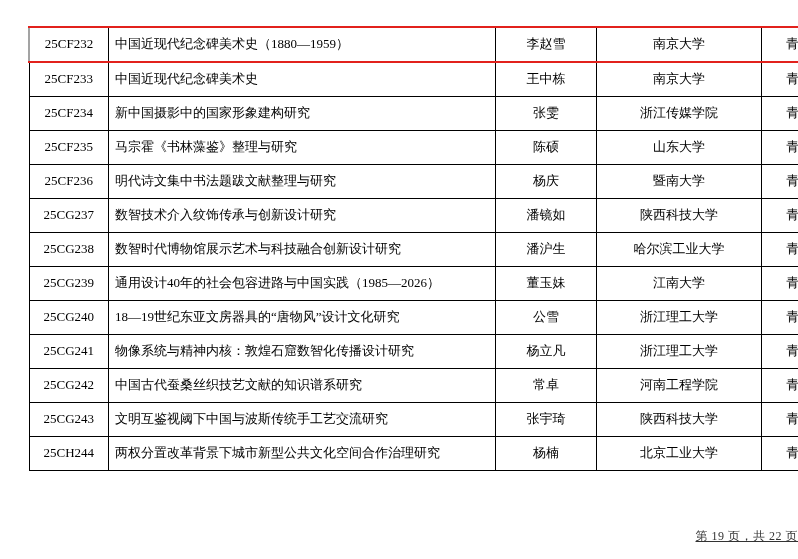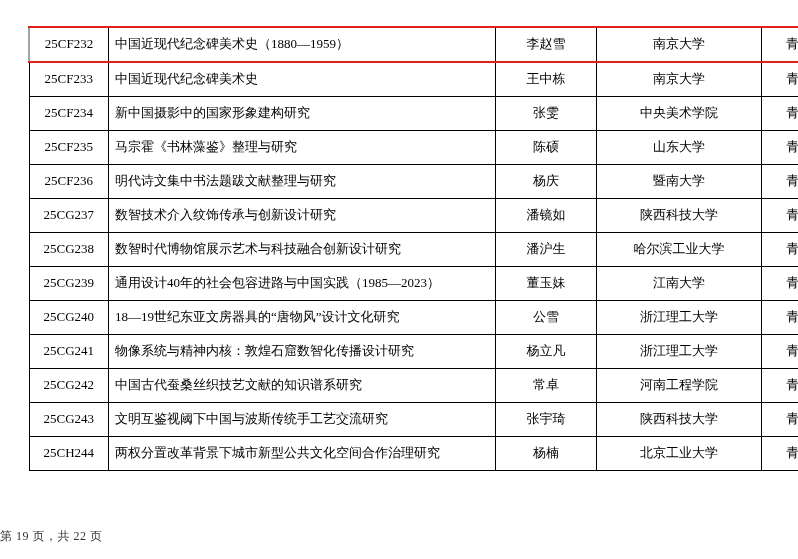--- a/index.html
+++ b/index.html
@@ -48,24 +48,25 @@
     border-bottom: 2px solid #e2211c;
   }
   tr.highlight td:first-child { border-left: 2px solid #a3a3a3; }
   tr.highlight td:last-child  { border-right: 2px solid #e2211c; }
 
   .footer {
     position: absolute;
     left: 0;
     right: 0;
     bottom: 14px;
-    text-align: left;
+    text-align: right;
     font-size: 12px;
     color: #333333;
     letter-spacing: 0.5px;
+    text-decoration: underline;
   }
 </style>
 </head>
 <body>
 
 <div class="page">
   <table class="grant-table">
     <tbody>
         <tr class="highlight">
           <td class="col-code">25CF232</td>
@@ -78,21 +79,21 @@
           <td class="col-code">25CF233</td>
           <td class="col-title">中国近现代纪念碑美术史</td>
           <td class="col-person">王中栋</td>
           <td class="col-org">南京大学</td>
           <td class="col-cat">青年</td>
         </tr>
         <tr>
           <td class="col-code">25CF234</td>
           <td class="col-title">新中国摄影中的国家形象建构研究</td>
           <td class="col-person">张雯</td>
-          <td class="col-org">中央美术学院</td>
+          <td class="col-org">浙江传媒学院</td>
           <td class="col-cat">青年</td>
         </tr>
         <tr>
           <td class="col-code">25CF235</td>
           <td class="col-title">马宗霍《书林藻鉴》整理与研究</td>
           <td class="col-person">陈硕</td>
           <td class="col-org">山东大学</td>
           <td class="col-cat">青年</td>
         </tr>
         <tr>
@@ -111,21 +112,21 @@
         </tr>
         <tr>
           <td class="col-code">25CG238</td>
           <td class="col-title">数智时代博物馆展示艺术与科技融合创新设计研究</td>
           <td class="col-person">潘沪生</td>
           <td class="col-org">哈尔滨工业大学</td>
           <td class="col-cat">青年</td>
         </tr>
         <tr>
           <td class="col-code">25CG239</td>
-          <td class="col-title">通用设计40年的社会包容进路与中国实践（1985—2023）</td>
+          <td class="col-title">通用设计40年的社会包容进路与中国实践（1985—2026）</td>
           <td class="col-person">董玉妹</td>
           <td class="col-org">江南大学</td>
           <td class="col-cat">青年</td>
         </tr>
         <tr>
           <td class="col-code">25CG240</td>
           <td class="col-title">18—19世纪东亚文房器具的“唐物风”设计文化研究</td>
           <td class="col-person">公雪</td>
           <td class="col-org">浙江理工大学</td>
           <td class="col-cat">青年</td>

